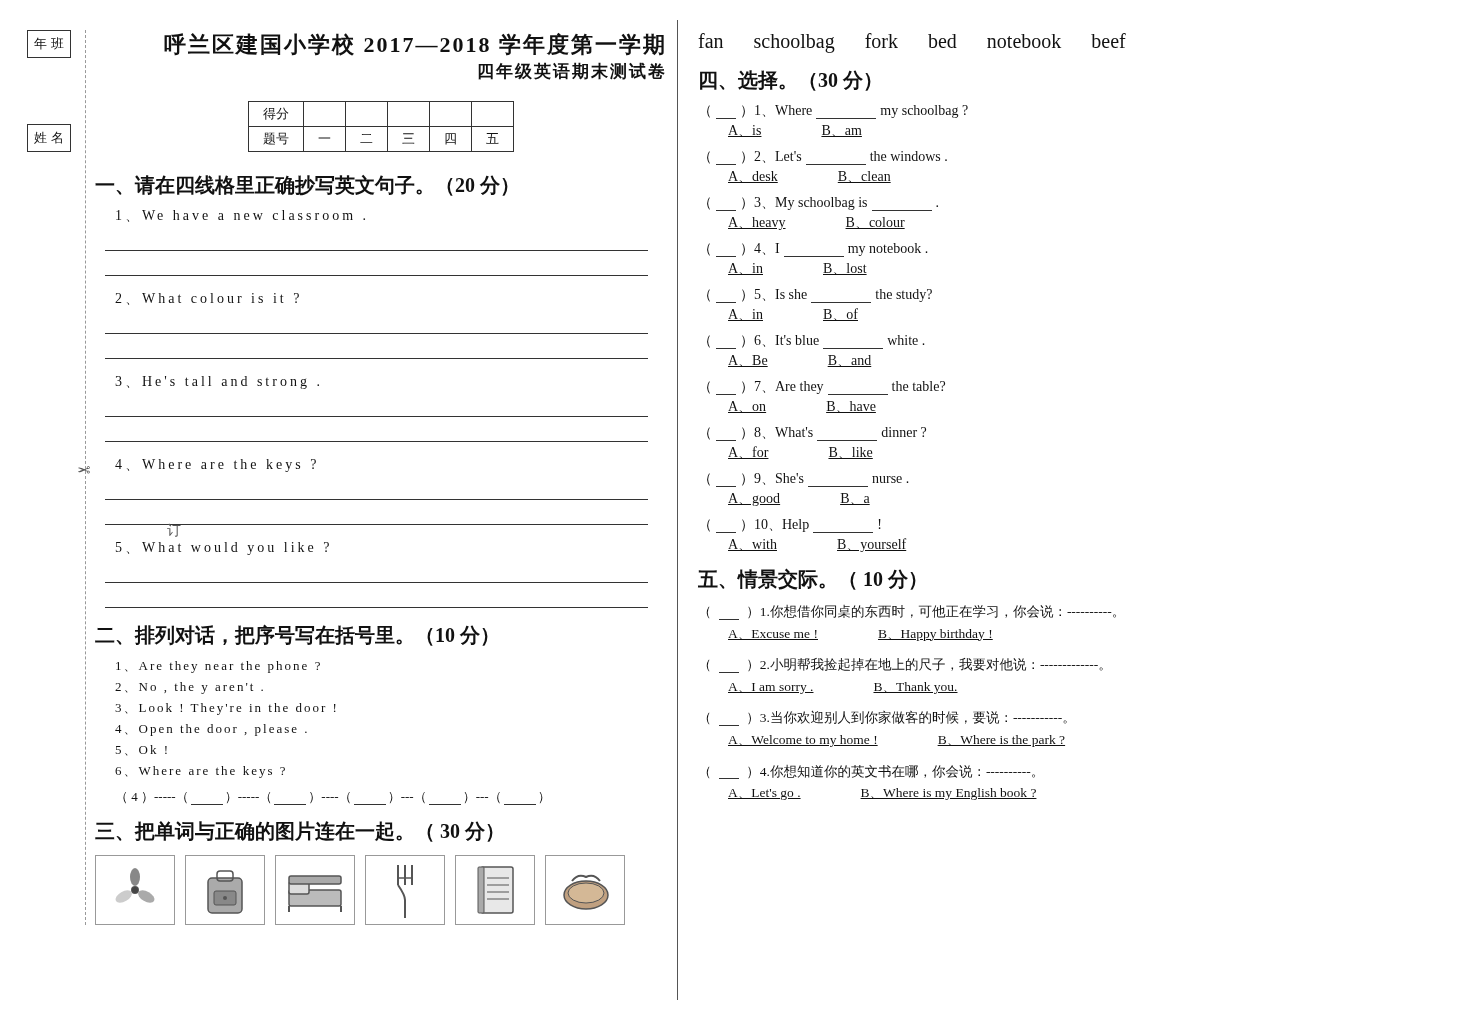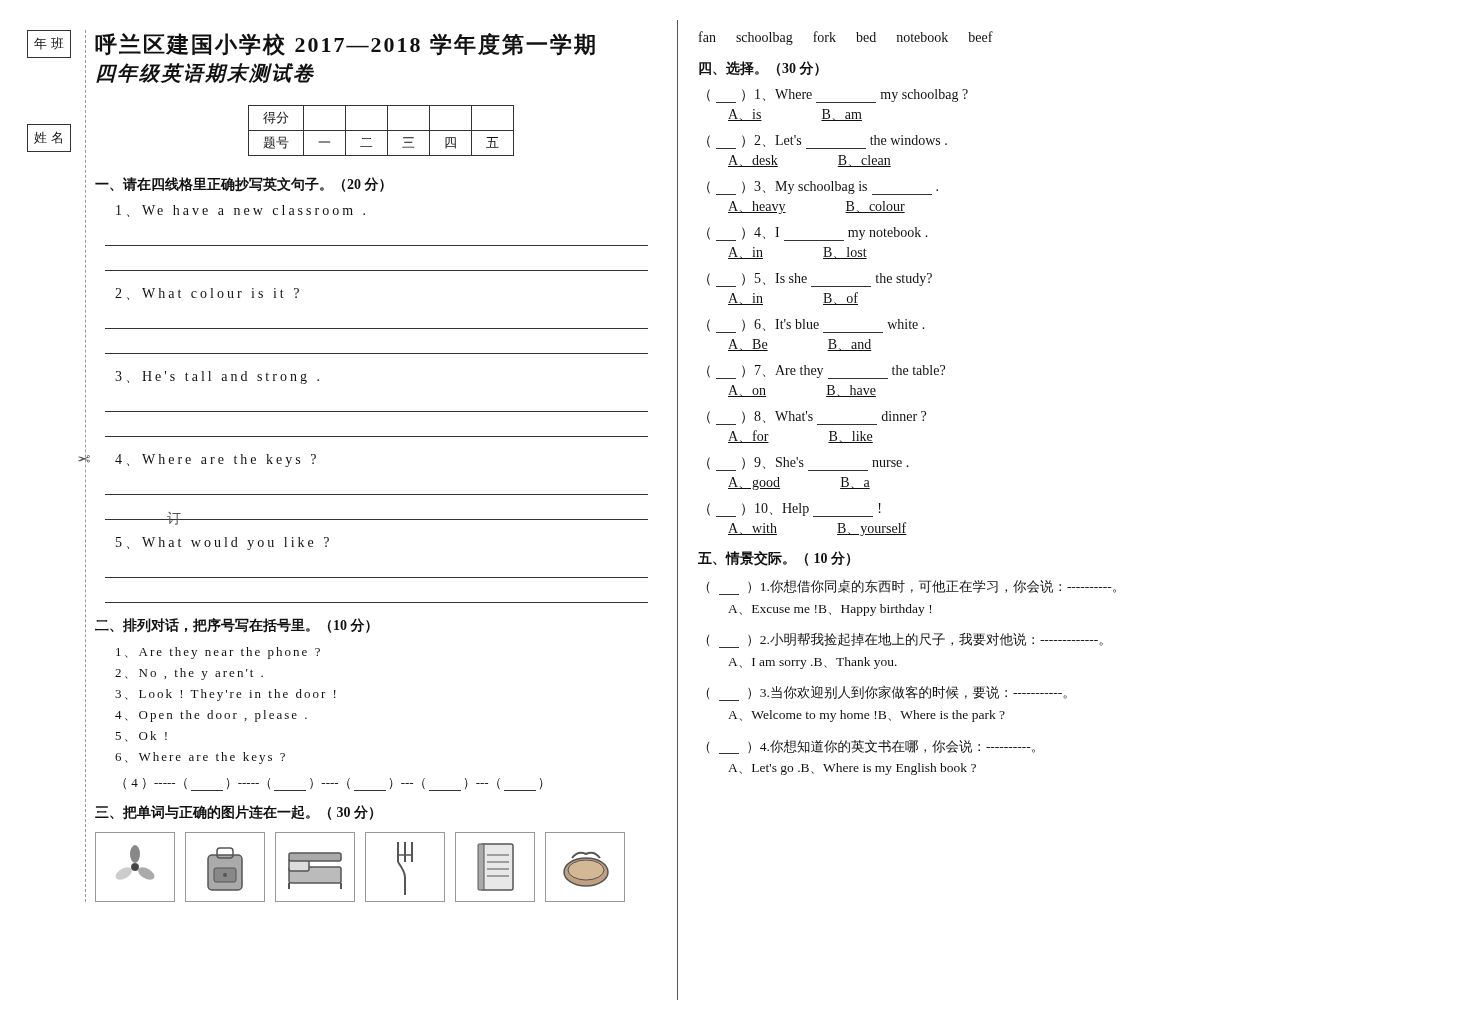--- a/index.html
+++ b/index.html
@@ -27,51 +27,50 @@
     }
     
     .right-col {
       width: 770px;
       padding: 10px 0 10px 20px;
       border-left: 1px solid #555;
     }
 
     
     .title-area {
-      text-align: left;
+      text-align: right;
       margin-bottom: 10px;
     }
     .title-main {
       font-size: 22px;
       font-weight: bold;
       letter-spacing: 2px;
     }
     .title-sub {
-      font-size: 20px;
+      font-size: 17px;
       font-weight: bold;
       letter-spacing: 2px;
-      font-style: italic;
     }
 
     
     .score-table {
       margin: 8px auto;
       border-collapse: collapse;
       font-size: 13px;
     }
     .score-table td {
       border: 1px solid #333;
       padding: 3px 14px;
       text-align: center;
       min-width: 40px;
     }
 
     
     .section-header {
-      font-size: 14px;
+      font-size: 20px;
       font-weight: bold;
       margin: 12px 0 8px 0;
     }
 
     
     .writing-item {
       margin-bottom: 14px;
     }
     .writing-sentence {
       font-size: 14px;
@@ -121,22 +120,22 @@
       border: 1px solid #999;
       display: flex;
       align-items: center;
       justify-content: center;
       font-size: 28px;
     }
 
     
     .word-bank {
       display: flex;
-      gap: 20px;
-      font-size: 14px;
+      gap: 30px;
+      font-size: 20px;
       margin-bottom: 14px;
       flex-wrap: wrap;
     }
 
     .section-4 { margin-bottom: 12px; }
     .choice-item {
       margin-bottom: 8px;
     }
     .choice-row {
       display: flex;
@@ -169,21 +168,23 @@
     }
 
     
     .situation-item {
       margin-bottom: 10px;
       font-size: 13.5px;
       line-height: 1.6;
     }
     .situation-options {
       display: flex;
+      gap: 60px;
       padding-left: 30px;
+      text-decoration: underline;
     }
   </style>
 </head>
 <body>
 
 <div class="page">
 
   <div class="left-col">
 
     <div style="position:relative;">

